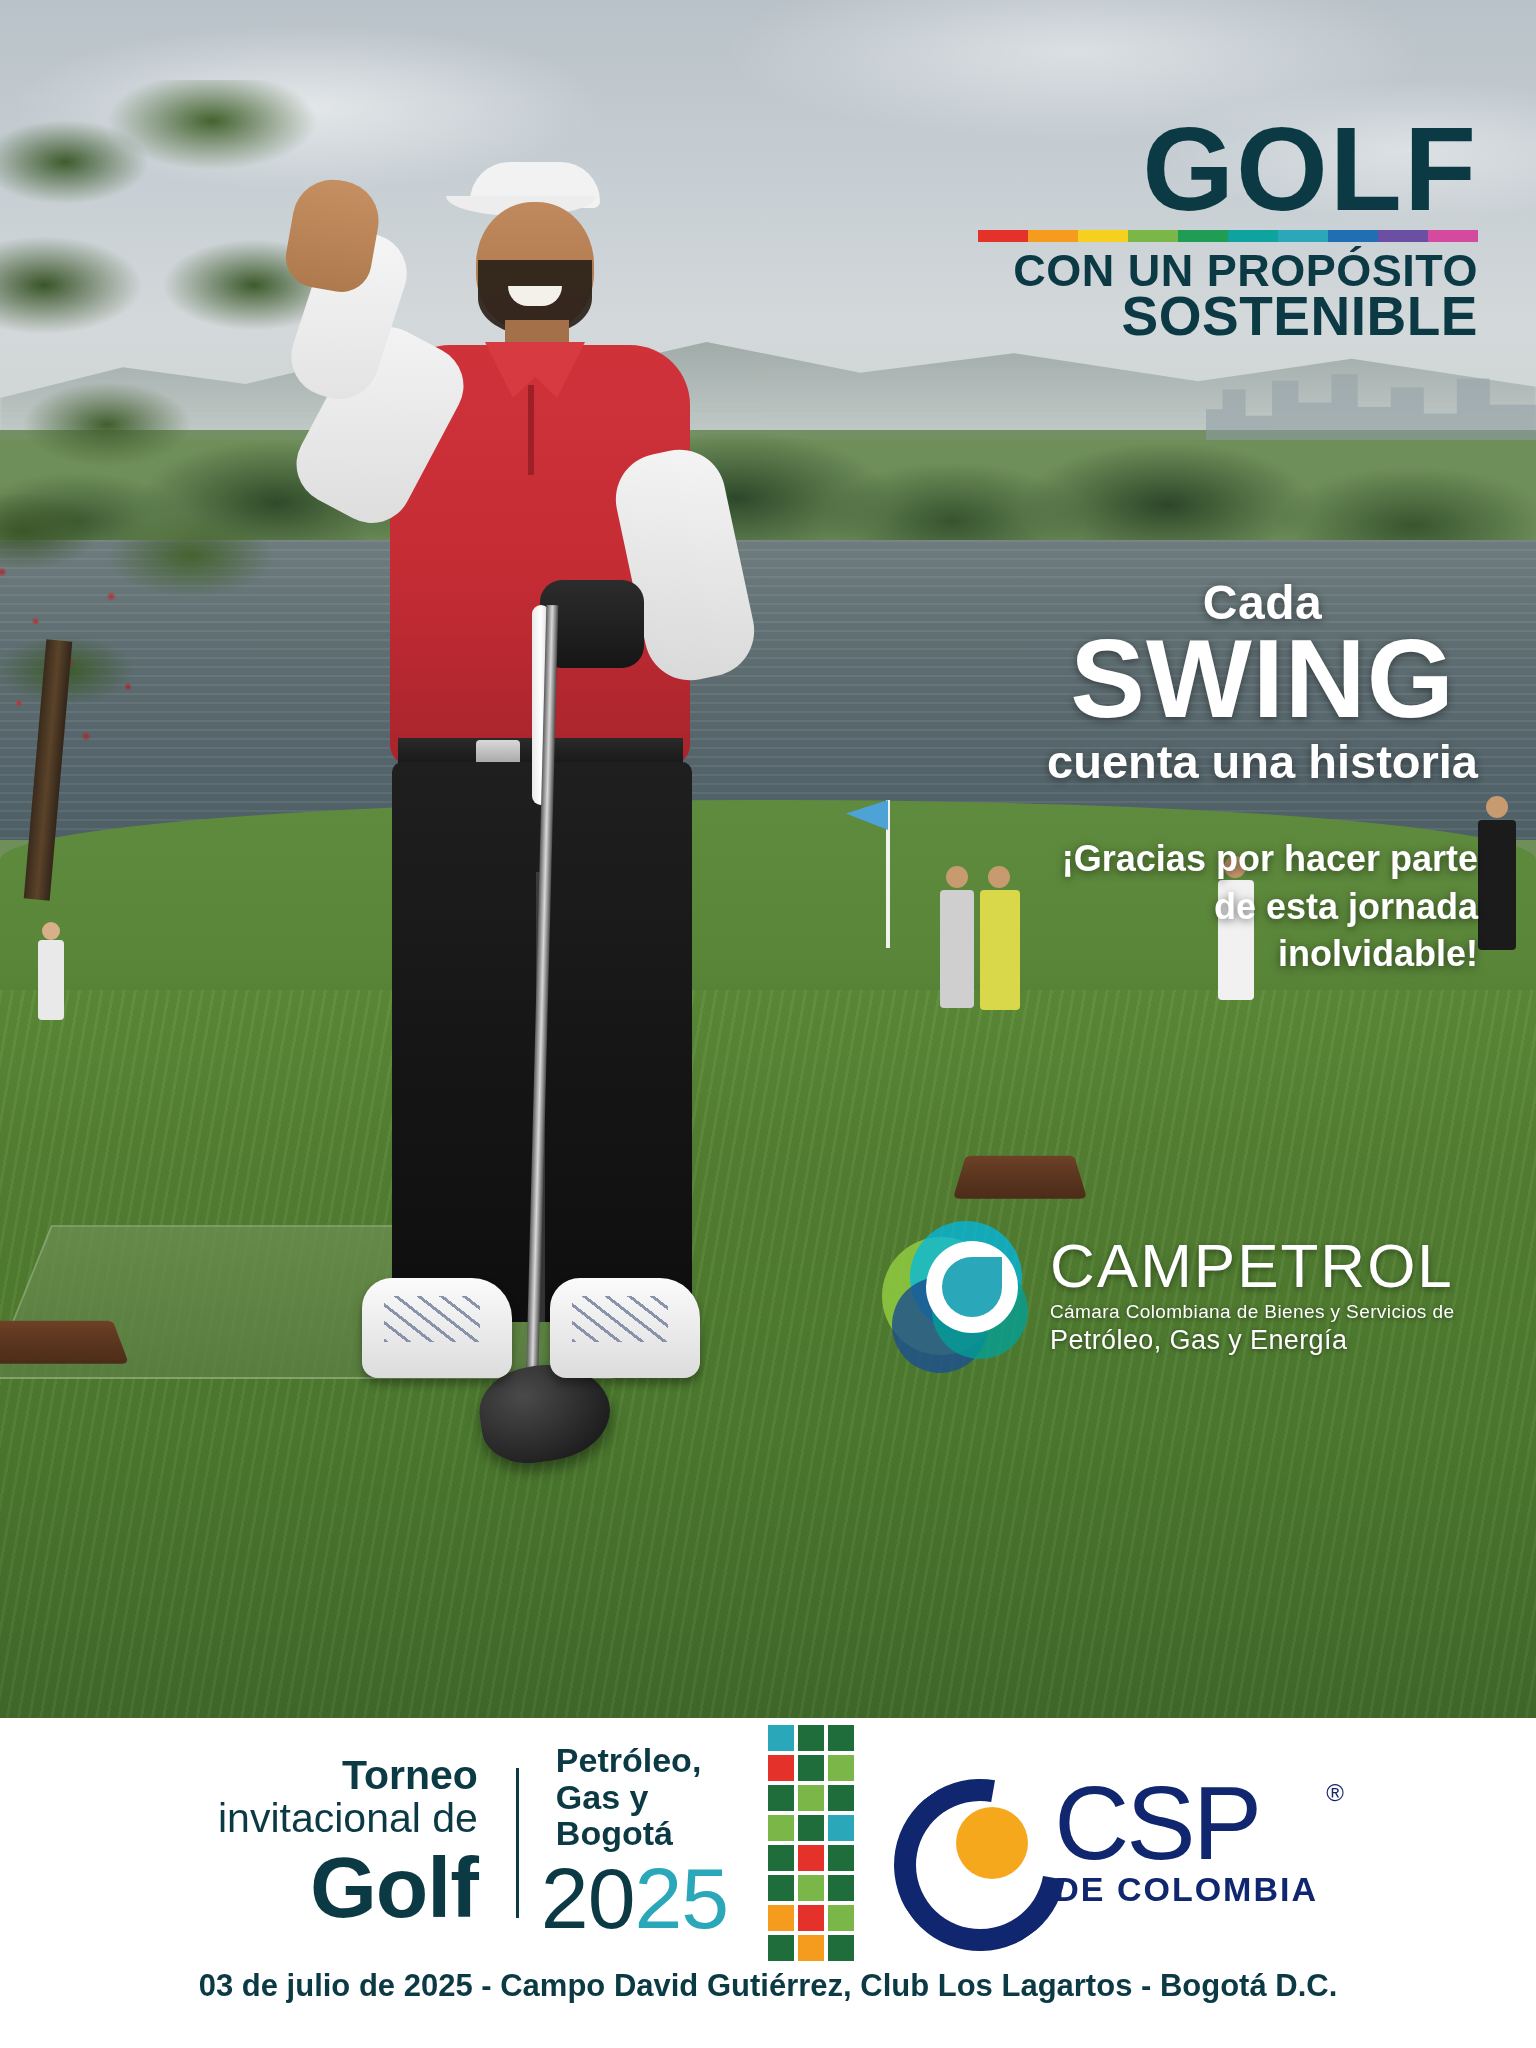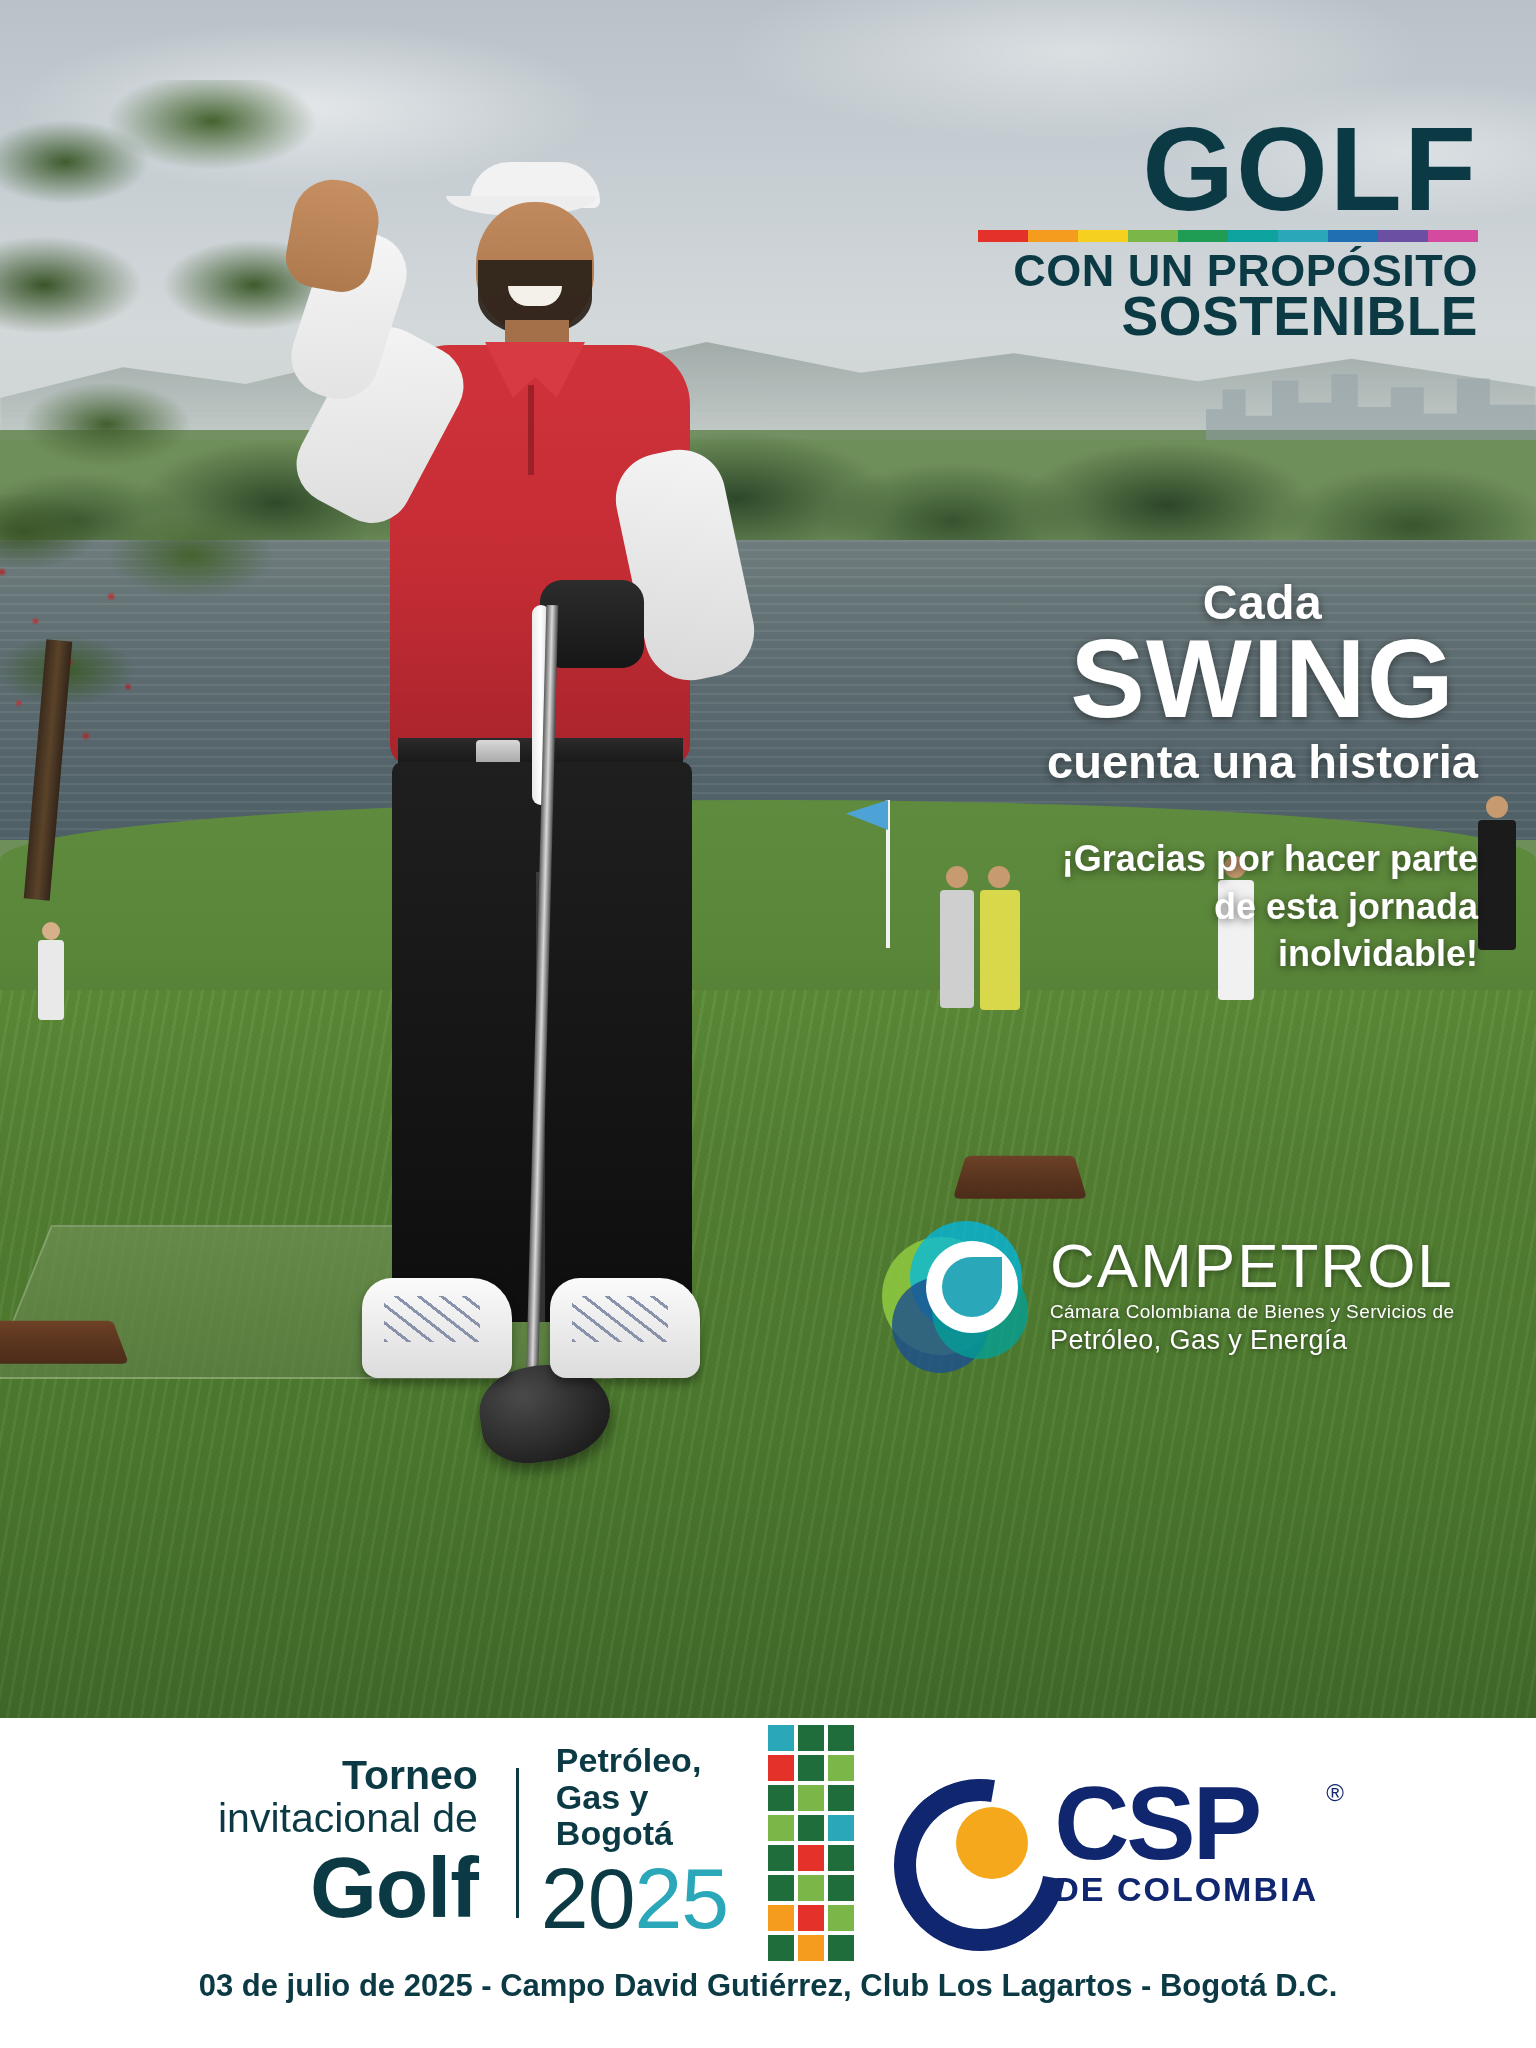--- a/index.html
+++ b/index.html
@@ -491,21 +491,21 @@
     margin: 0 40px;
   }
   .mosaic i { display:block; width:26px; height:26px; }
 
   .csp {
     display: flex;
     align-items: center;
   }
   .csp-mark { position: relative; width: 150px; height: 140px; }
   .csp-text { margin-left: 10px; color: #10266e; position: relative; }
-  .csp-text .big { font-size: 104px; font-weight: 700; letter-spacing: -3px; line-height: .9; }
+  .csp-text .big { font-size: 104px; font-weight: 400; letter-spacing: -3px; line-height: .9; }
   .csp-text .small { font-size: 34px; font-weight: 800; letter-spacing: 2px; text-align: right; }
   .csp-reg { position: absolute; right: -26px; top: 2px; font-size: 24px; }
 
   .footer-date {
     position: absolute;
     left: 0; top: 250px;
     width: 100%;
     text-align: center;
     color: #0b3a45;
     font-size: 31px;

